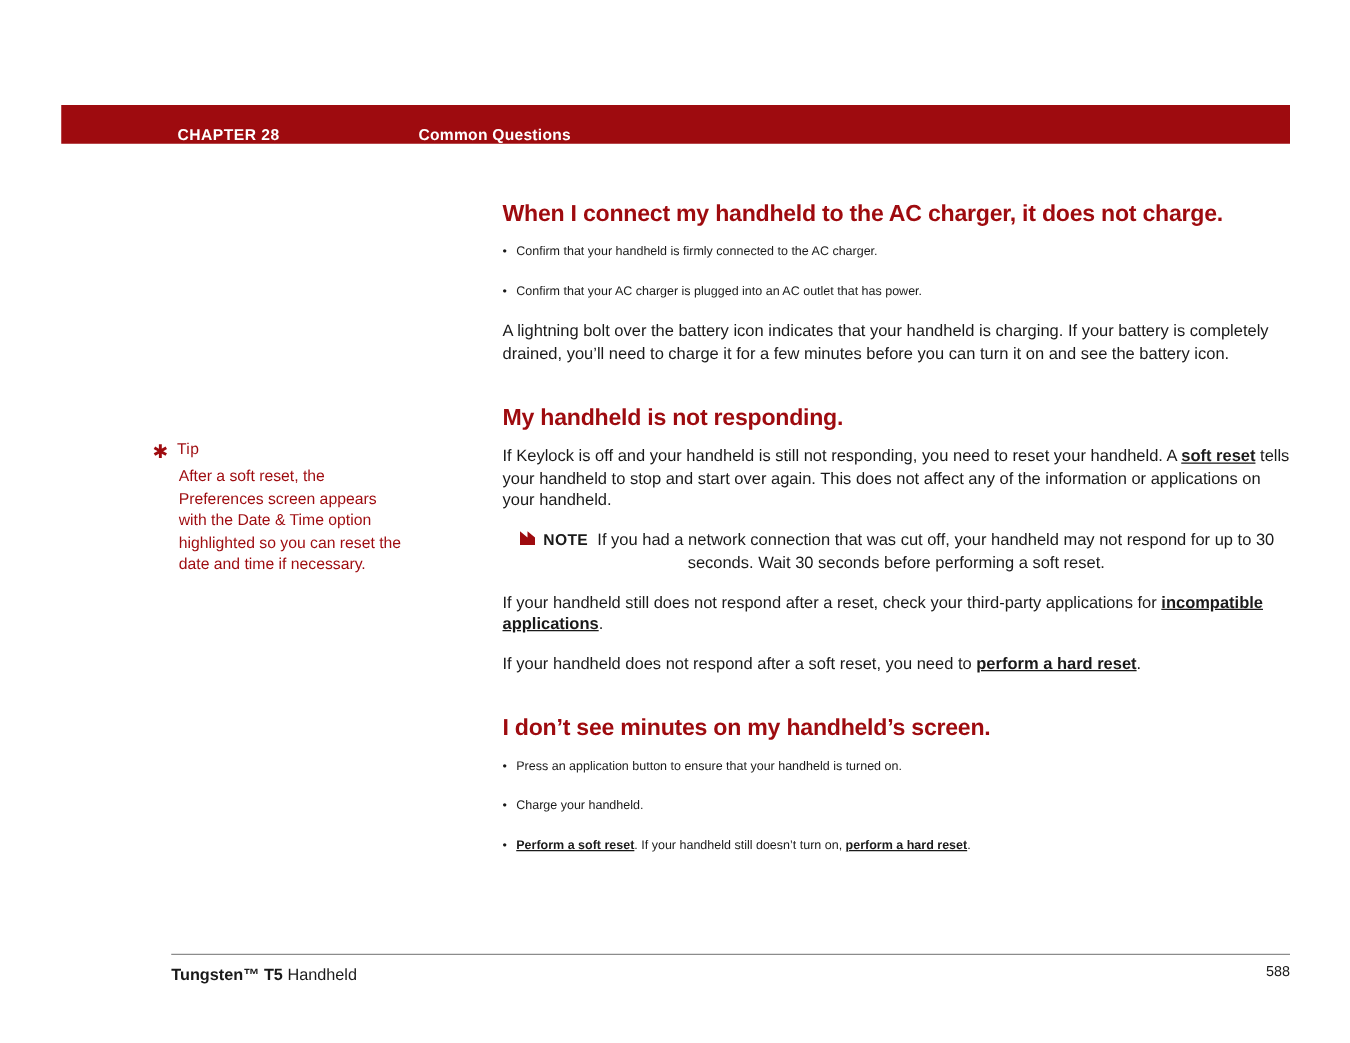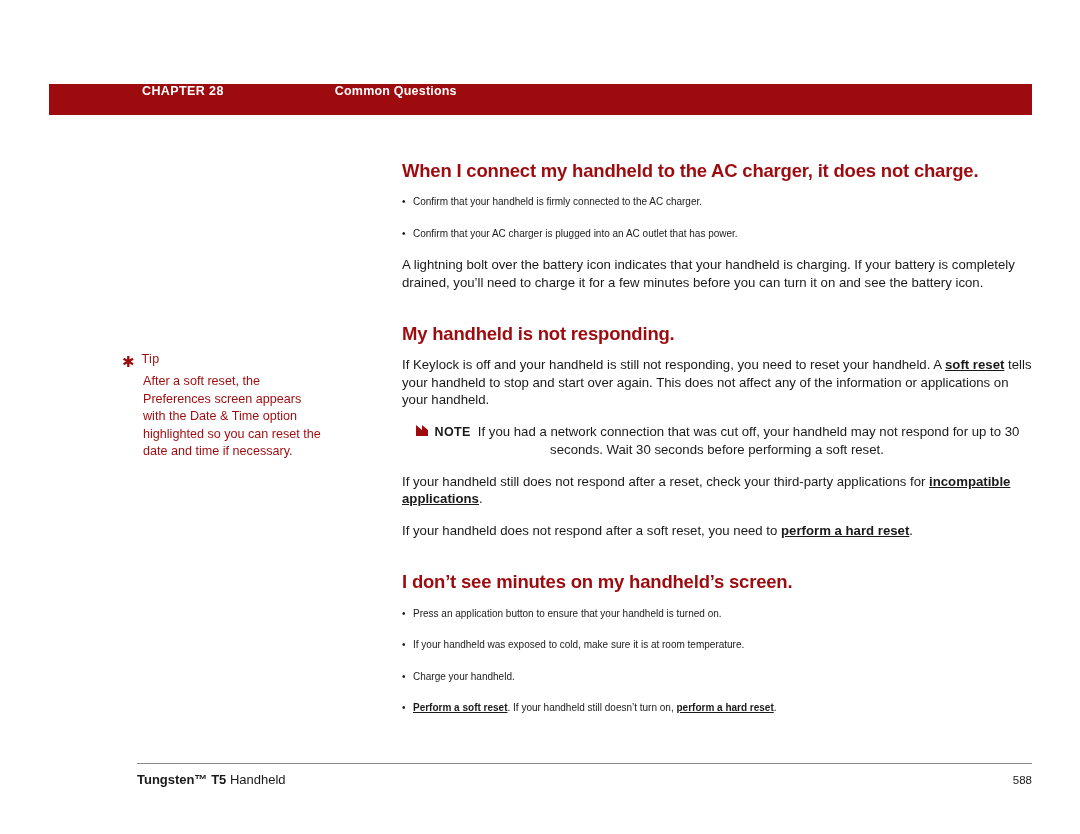--- a/index.html
+++ b/index.html
@@ -19,21 +19,21 @@
   
   .header-bar {
     position: absolute;
     left: 49px;
     top: 84px;
     width: 983px;
     height: 31px;
     background: #9e0b0f;
     color: #ffffff;
     display: flex;
-    align-items: flex-start;
+    align-items: flex-end;
   }
   .header-chapter {
     font-size: 12.5px;
     font-weight: bold;
     letter-spacing: 0.4px;
     margin-left: 93px;
     white-space: nowrap;
   }
   .header-section {
     font-size: 12.5px;
@@ -153,21 +153,21 @@
     height: 1px;
     background: #8c8c8c;
   }
   .footer {
     position: absolute;
     left: 137px;
     top: 772px;
     width: 895px;
     display: flex;
     justify-content: space-between;
-    align-items: center;
+    align-items: flex-start;
     font-size: 13px;
   }
   .footer-left .brand {
     font-weight: bold;
   }
   .footer-page {
     font-size: 11.5px;
     color: #1a1a1a;
   }
 </style>
@@ -215,21 +215,20 @@
     <span>If your handheld still does not respond after a reset, check your third-party applications for </span><span class="bold-link">incompatible applications</span><span>.</span>
   </p>
 
   <p class="body">
     <span>If your handheld does not respond after a soft reset, you need to </span><span class="bold-link">perform a hard reset</span><span>.</span>
   </p>
 
   <h2 class="section-title spaced">I don’t see minutes on my handheld’s screen.</h2>
 
   <p class="bullet">Press an application button to ensure that your handheld is turned on.</p>
-  <p class="bullet">If your handheld was exposed to cold, make sure it is at room temperature.</p>
   <p class="bullet">Charge your handheld.</p>
   <p class="bullet">
     <span class="bold-link">Perform a soft reset</span><span>. If your handheld still doesn’t turn on, </span><span class="bold-link">perform a hard reset</span><span>.</span>
   </p>
 
 </div>
 
 <div class="footer-rule"></div>
 <div class="footer">
   <div class="footer-left">

